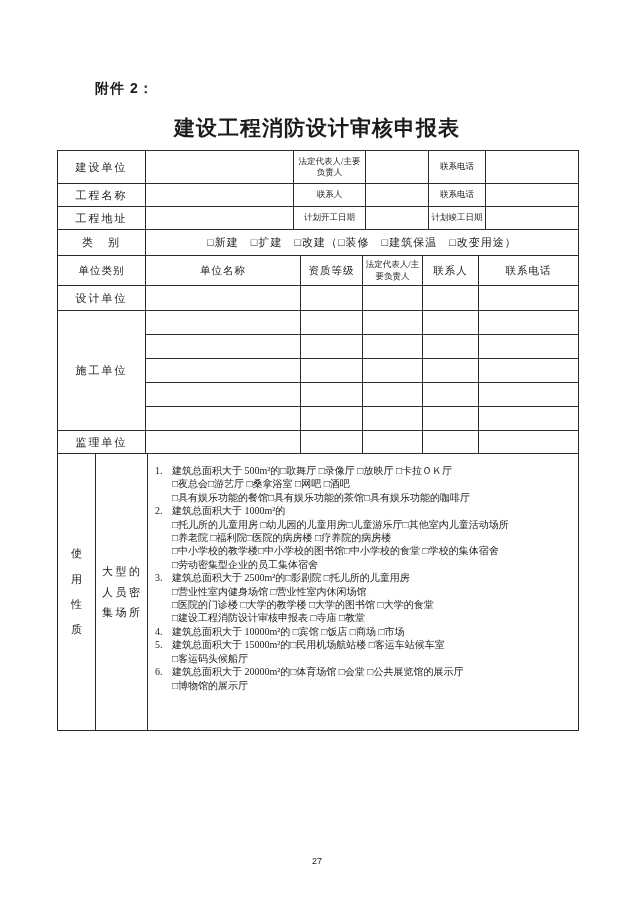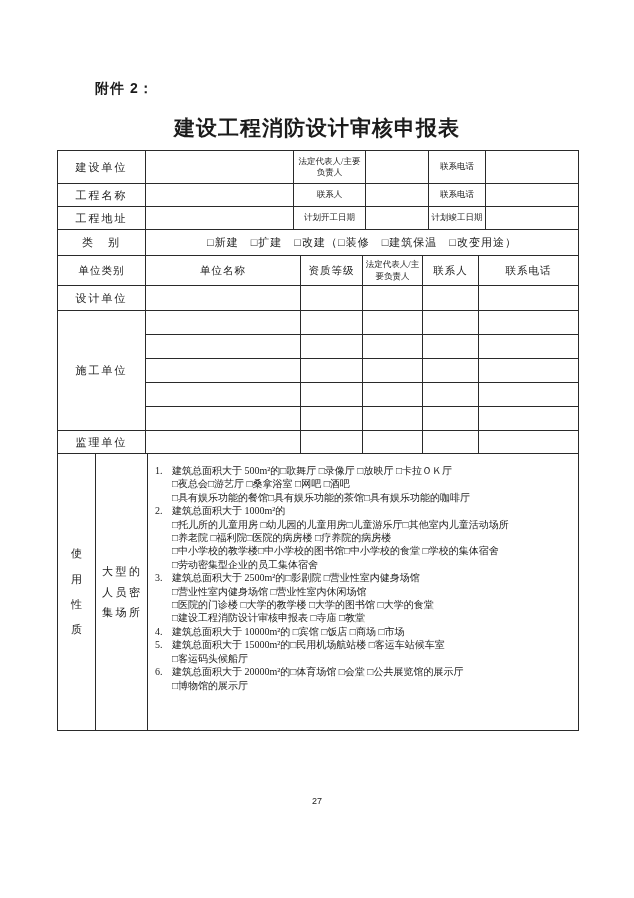--- a/index.html
+++ b/index.html
@@ -37,42 +37,42 @@
   }
   .lbl { letter-spacing:2px; font-size:11px; }
   .sm  { font-size:8.5px; line-height:1.3; letter-spacing:0; padding:0 1px; }
   .hdr { font-size:10.5px; letter-spacing:1px; }
   .h33 td { height:32px;font-family:Liberation Serif, serif; }
   .h26 td { height:25px; }
   .h23 td { height:22px; }
   .h30 td { height:29px; }
   .h25 td { height:24px; }
   .h24 td { height:23px; }
-  .cat-opts { font-size:11px; letter-spacing:1px; text-align:center; }
+  .cat-opts { font-size:11px; letter-spacing:1px; text-align:center;font-family:Liberation Mono, monospace; }
   
   .usage-row td { height:262px; }
   .v-label {
     width:13px; margin:0 auto;
     word-break:break-all; line-height:2.3;
     font-size:11px; text-align:center;
   }
   .g-label {
     width:42px; margin:0 auto;
     word-break:break-all; line-height:1.9;
     font-size:11px; letter-spacing:2.5px; text-align:right;
   }
   .usage-content {
     text-align:left; vertical-align:top;
     padding:10px 4px 4px 5px;
   }
   .u-item { display:flex; font-size:10px; line-height:13.4px; }
   .u-num  { width:17px; flex:none; padding-left:2px; }
   .u-body { flex:1; }
   .pagenum {
-    position:absolute; top:796px; left:0; width:100%;
+    position:absolute; top:856px; left:0; width:100%;
     text-align:center; font-size:9px;
     font-family:"Liberation Sans", sans-serif;
   }
 </style>
 </head>
 <body>
 
 <div class="page">
 
   <div class="attachment">附件 2：</div>
@@ -223,21 +223,21 @@
               <div>建筑总面积大于 1000m²的</div>
               <div>□托儿所的儿童用房 □幼儿园的儿童用房□儿童游乐厅□其他室内儿童活动场所</div>
               <div>□养老院 □福利院□医院的病房楼 □疗养院的病房楼</div>
               <div>□中小学校的教学楼□中小学校的图书馆□中小学校的食堂 □学校的集体宿舍</div>
               <div>□劳动密集型企业的员工集体宿舍</div>
             </div>
           </div>
           <div class="u-item">
             <span class="u-num">3.</span>
             <div class="u-body">
-              <div>建筑总面积大于 2500m²的□影剧院 □营业性室内健身场馆</div>
+              <div>建筑总面积大于 2500m²的□影剧院 □托儿所的儿童用房</div>
               <div>□营业性室内健身场馆 □营业性室内休闲场馆</div>
               <div>□医院的门诊楼 □大学的教学楼 □大学的图书馆 □大学的食堂</div>
               <div>□建设工程消防设计审核申报表 □寺庙 □教堂</div>
             </div>
           </div>
           <div class="u-item">
             <span class="u-num">4.</span>
             <div class="u-body">
               <div>建筑总面积大于 10000m²的 □宾馆 □饭店 □商场 □市场</div>
             </div>

